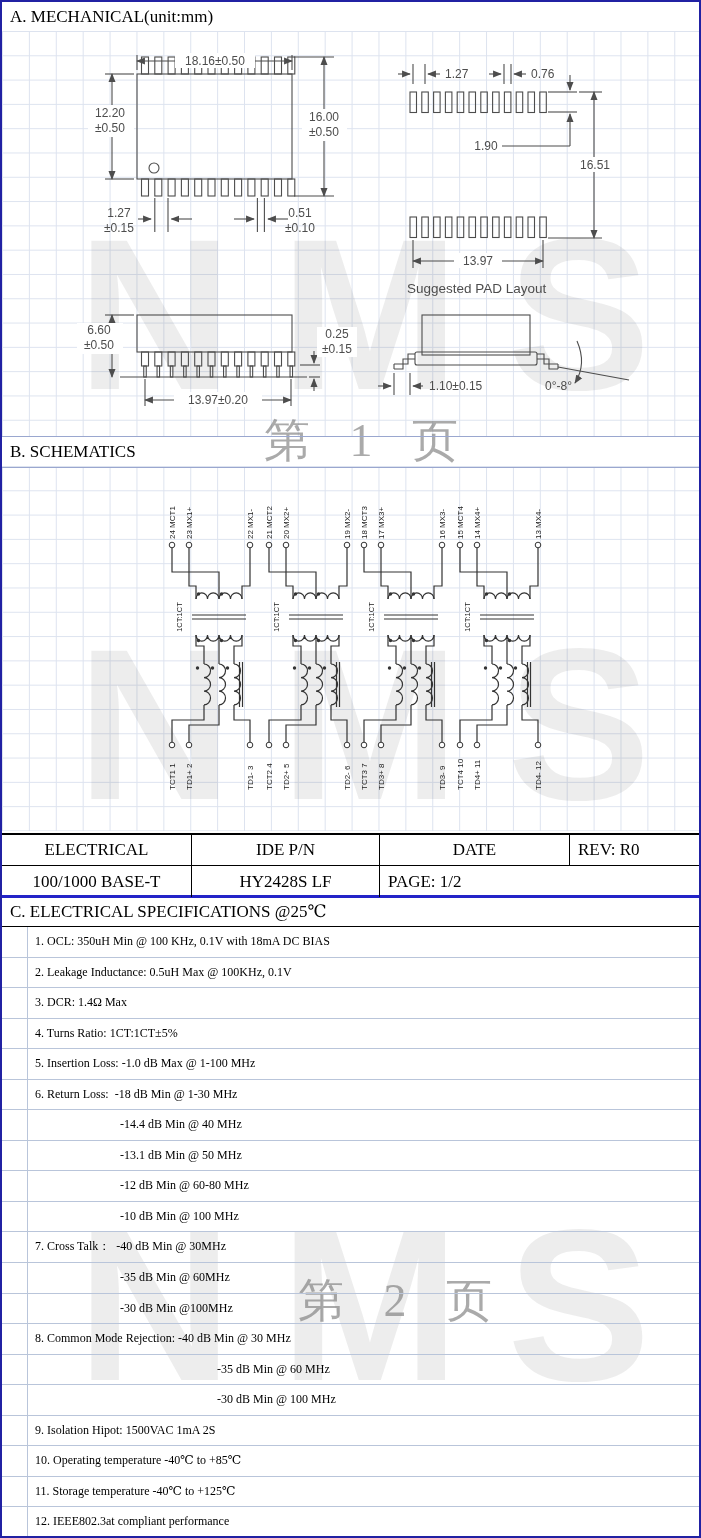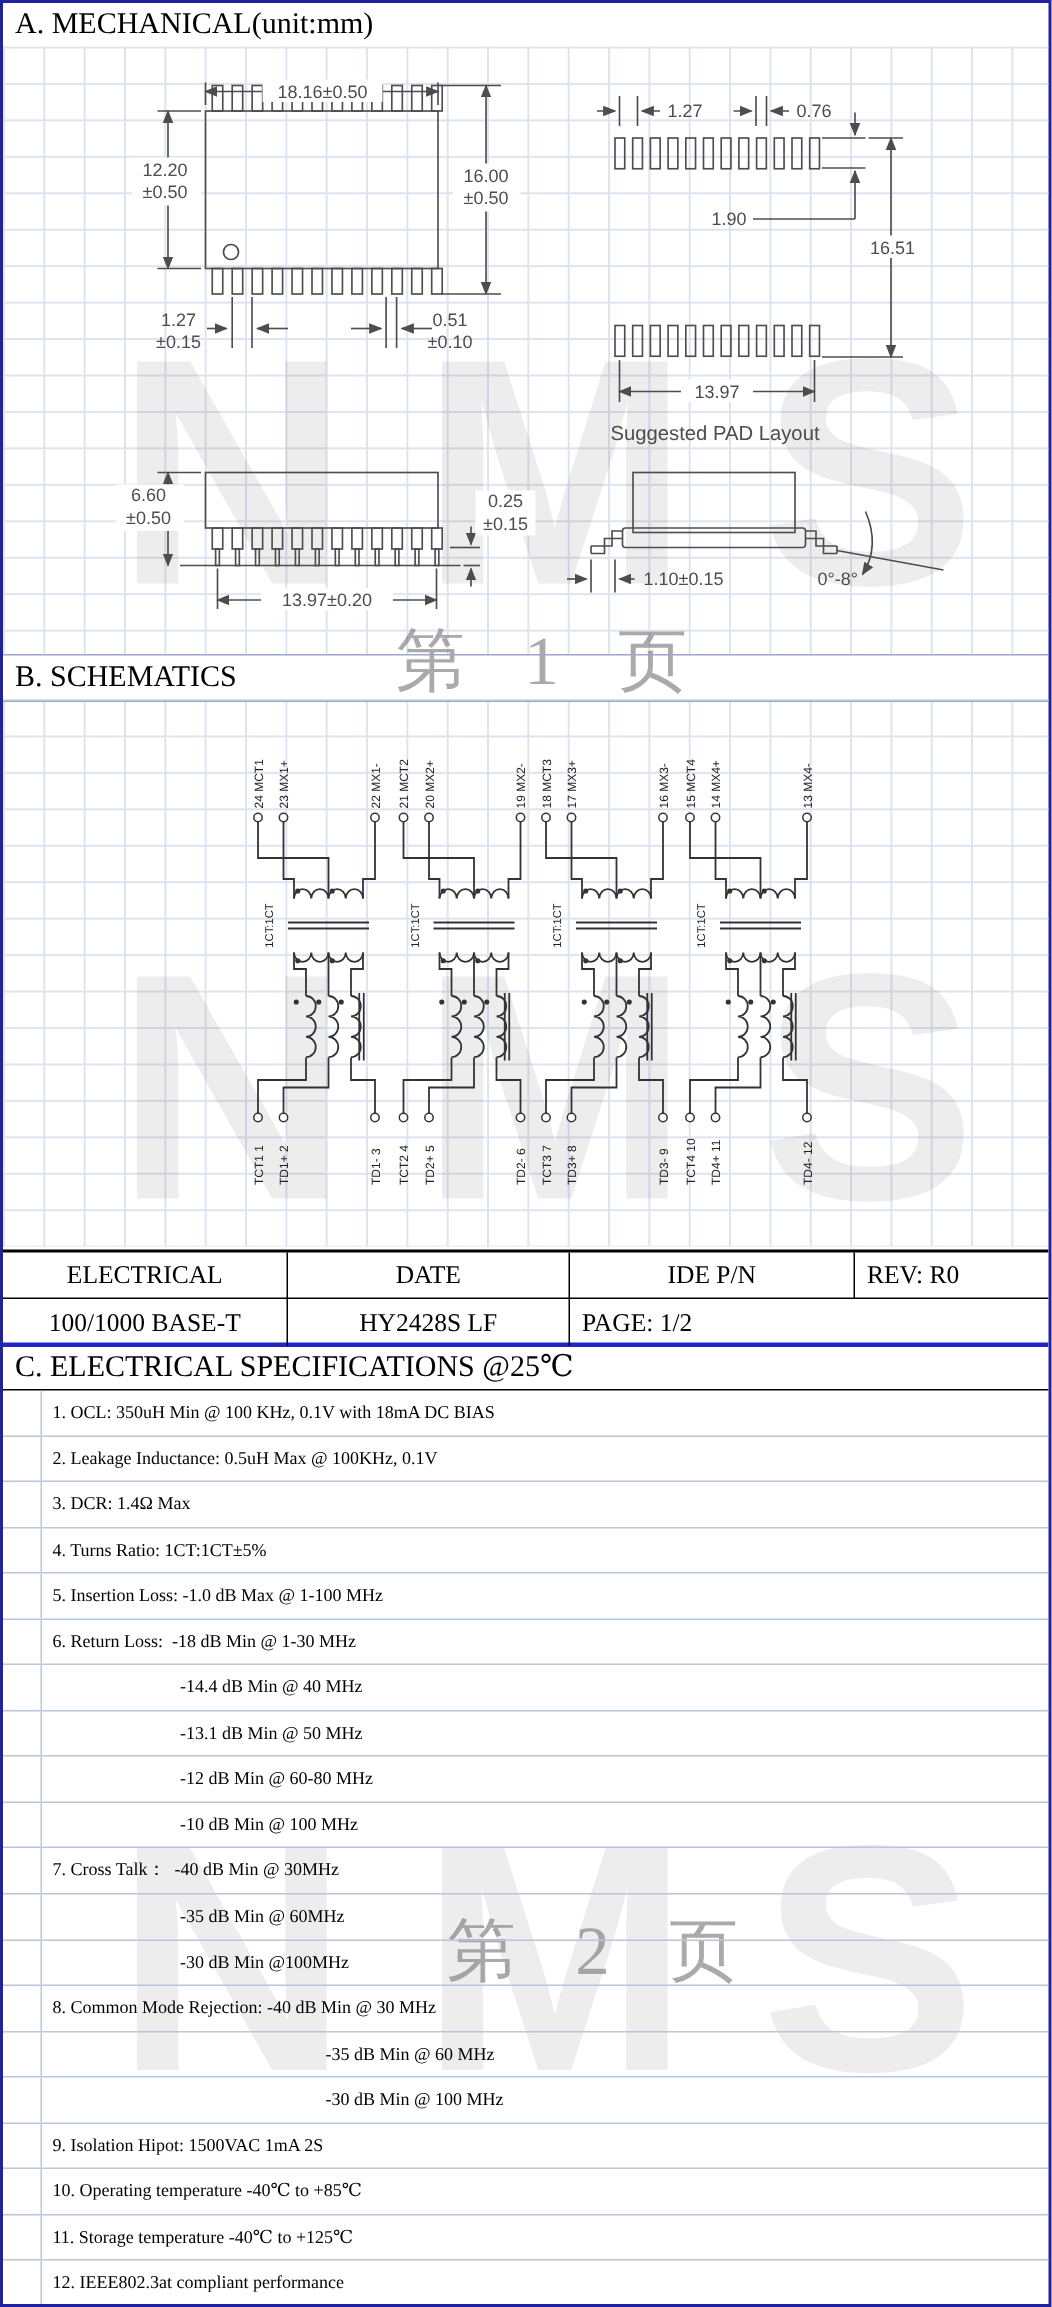--- a/index.html
+++ b/index.html
@@ -11,21 +11,21 @@
                       linear-gradient(to bottom,#dde3ef 1px,transparent 1px);
      background-size:26.9px 24.3px;}
   .grid-a{top:29px;height:405px;}
   .grid-b{top:464px;height:365px;}
   .wm{position:absolute;z-index:0;pointer-events:none;white-space:nowrap;line-height:1;}
   .wm-nms{left:75px;font-family:"Liberation Sans","DejaVu Sans",sans-serif;
           font-weight:700;font-size:215px;letter-spacing:48px;color:rgba(60,60,60,0.09);}
   .wm-cn{font-family:"Liberation Serif","DejaVu Serif",serif;font-size:46px;
          letter-spacing:14px;color:rgba(125,125,125,0.65);}
   .content{position:relative;z-index:1;}
-  .h-band{height:29px;line-height:29px;padding-left:8px;font-size:20px;}
+  .h-band{height:29px;line-height:29px;padding-left:8px;font-size:17px;}
   .h-b{height:30px;line-height:29px;border-top:1px solid #9aa7cf;border-bottom:1px solid #9aa7cf;}
   .h-c{height:32px;line-height:27px;border-top:3px solid #2323c8;border-bottom:1px solid #000;box-sizing:border-box;}
   .body-a{height:405px;position:relative;text-align:right;}
   .body-b{height:365px;position:relative;}
   svg{display:block;}
   .dln{stroke:#4d4d4d;stroke-width:1.1;fill:none;}
   .sln{stroke:#333;stroke-width:1.2;fill:none;}
   .dtx{font:12px "Liberation Sans","DejaVu Sans",sans-serif;fill:#4d4d4d;stroke:none;}
   .cap{font:13.5px "Liberation Sans","DejaVu Sans",sans-serif;fill:#4d4d4d;stroke:none;}
   .pintxt{font:8px "Liberation Sans","DejaVu Sans",sans-serif;fill:#222;stroke:none;}
@@ -430,22 +430,22 @@
               <text class="pintxt" transform="translate(478,322) rotate(-90)" text-anchor="start">TD4+ 11</text>
               <text class="pintxt" transform="translate(539,322) rotate(-90)" text-anchor="start">TD4- 12</text>
               <text class="ratio" transform="translate(468,149) rotate(-90)" text-anchor="middle">1CT:1CT</text>
             </g>
           </g>
       </svg>
     </div>
 
     <div class="itable">
       <div class="cell">ELECTRICAL</div>
+      <div class="cell">IDE P/N</div>
       <div class="cell">DATE</div>
-      <div class="cell">IDE P/N</div>
       <div class="cell last">REV: R0</div>
       <div class="cell val">100/1000 BASE-T</div>
       <div class="cell val">HY2428S LF</div>
       <div class="cell val last">PAGE: 1/2</div>
     </div>
 
     <div class="h-band h-c">C. ELECTRICAL SPECIFICATIONS @25℃</div>
 
     <div>
       <div class="specrow">

